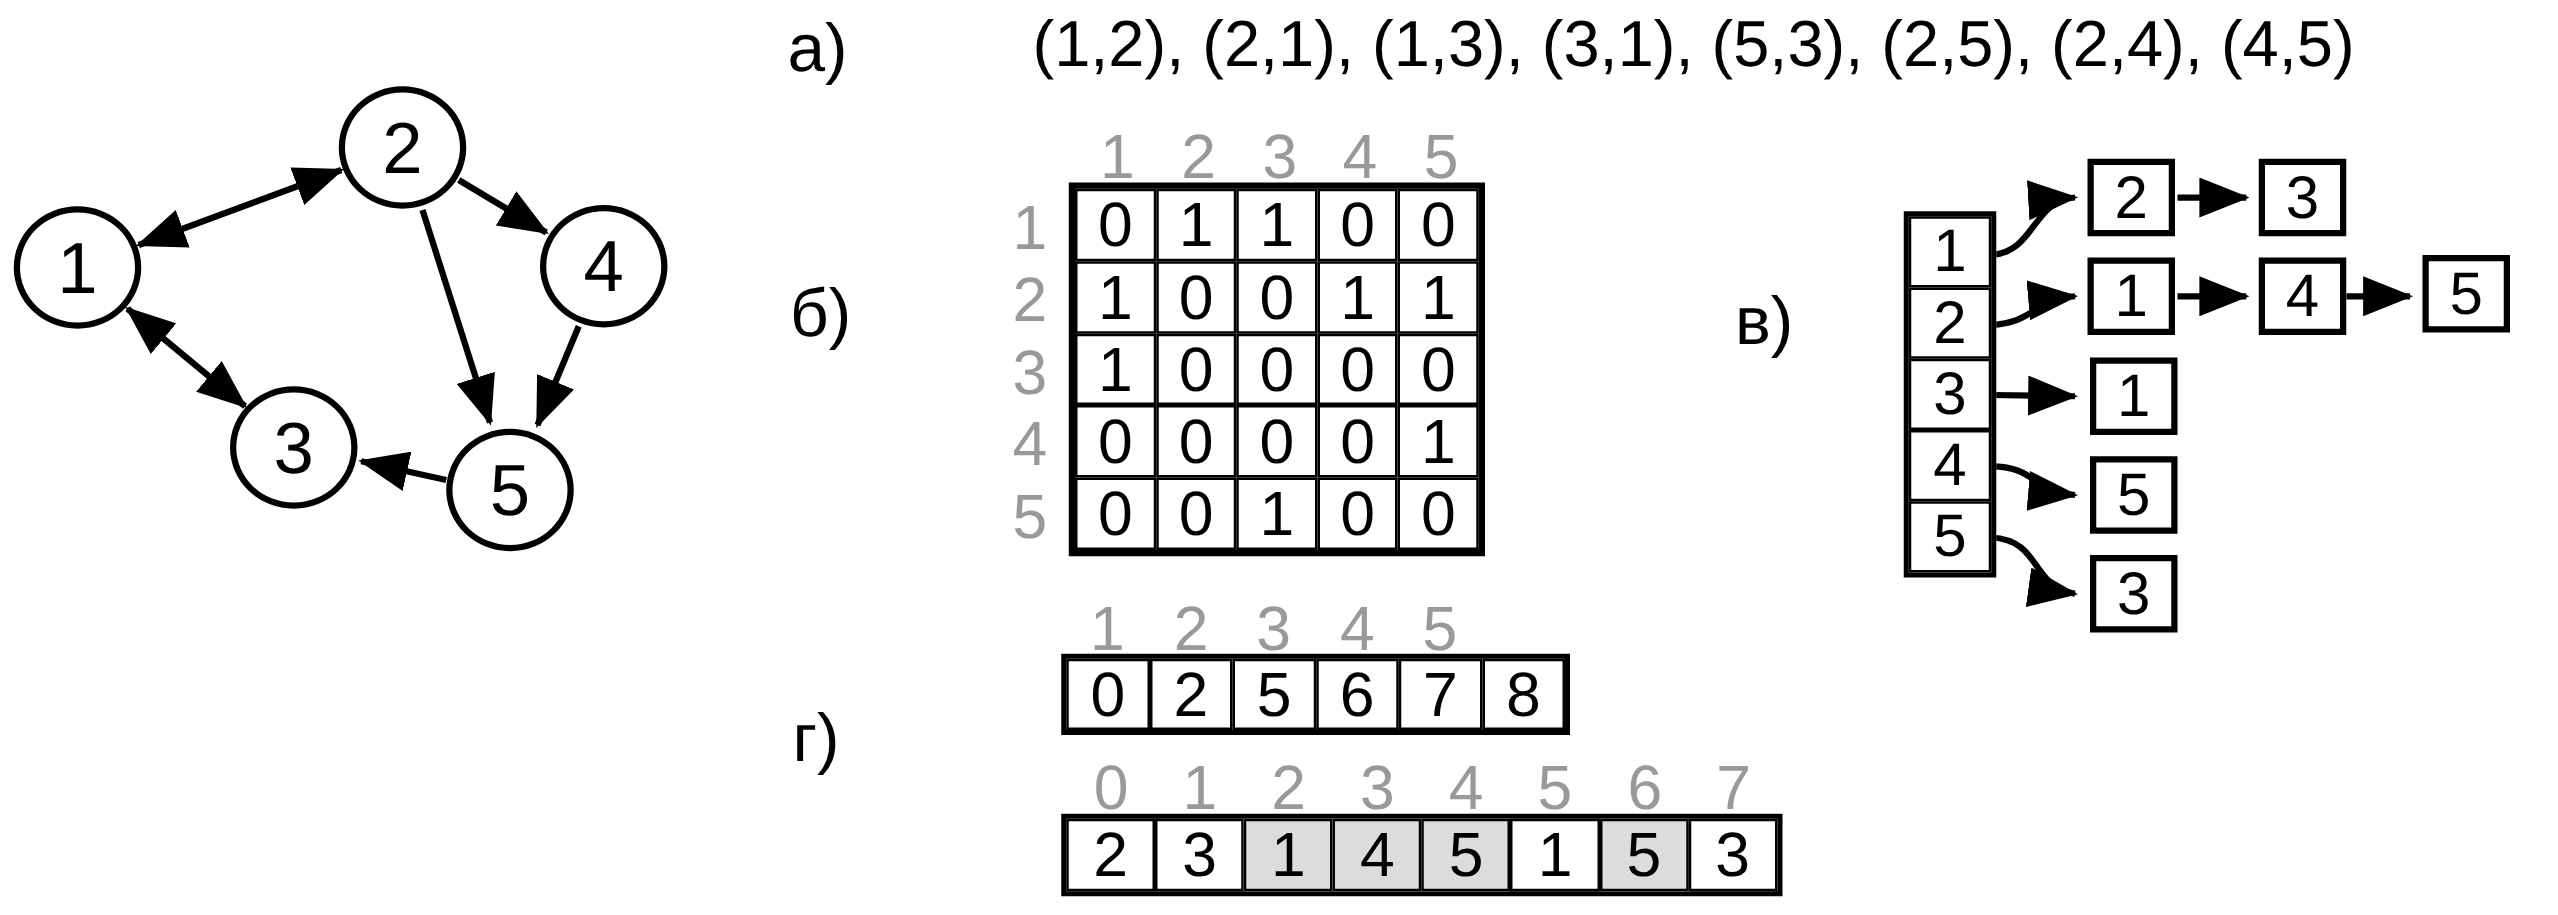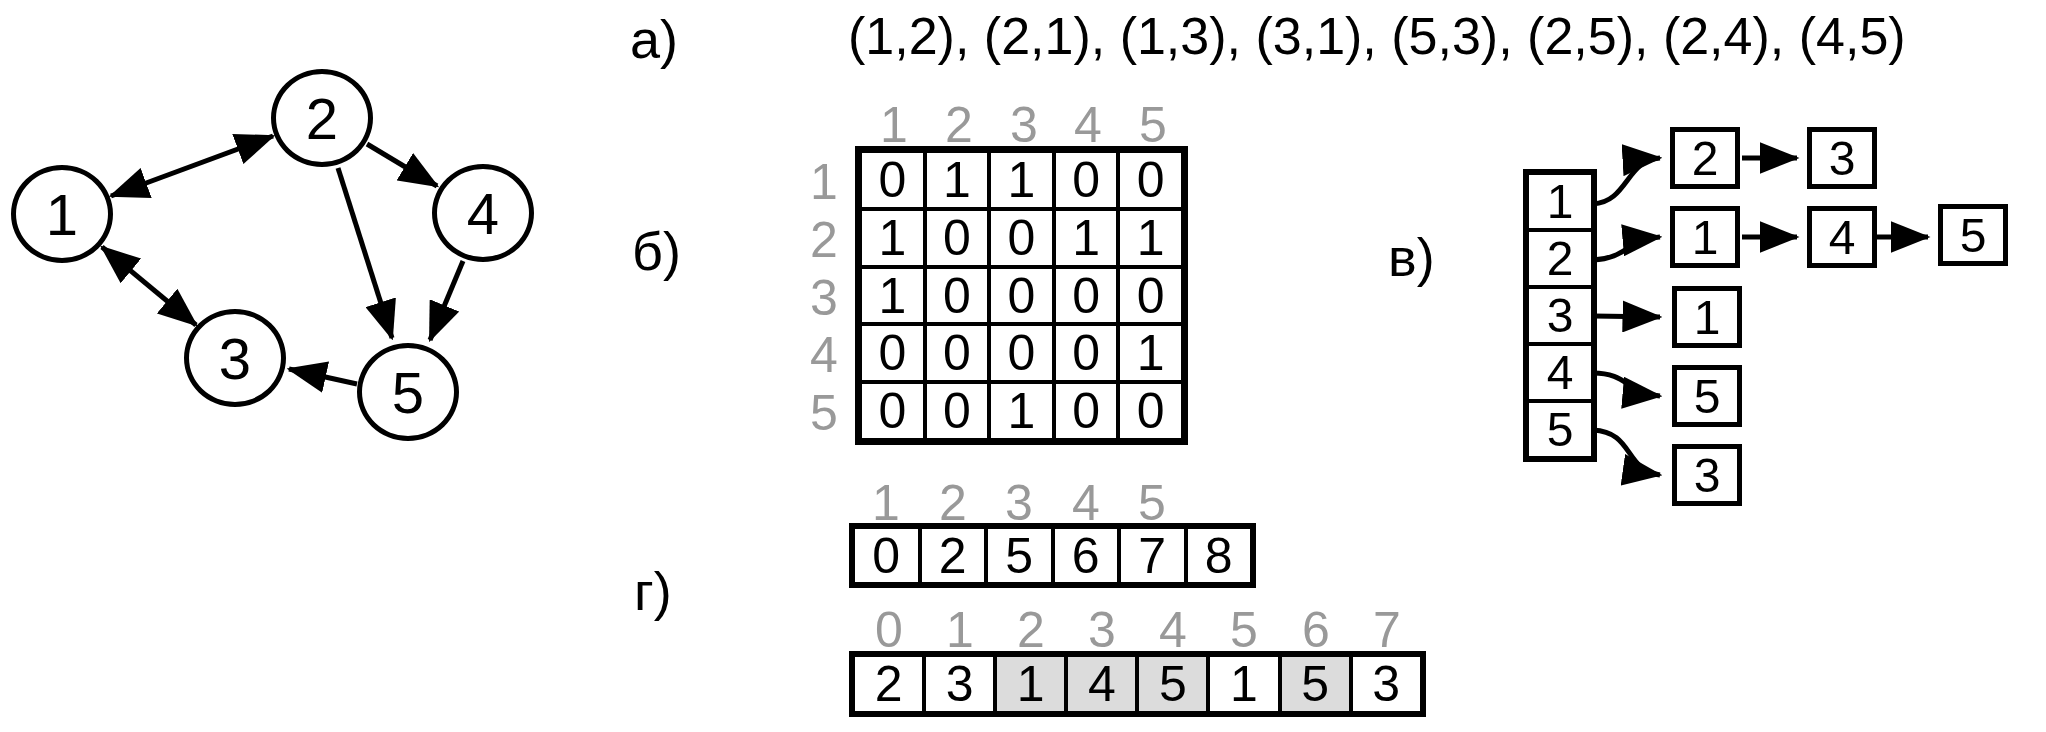--- a/index.html
+++ b/index.html
@@ -54,21 +54,21 @@
       <line x1="1742" y1="237" x2="1797" y2="237" marker-end="url(#ah)"></line>
       <line x1="1877" y1="237" x2="1928" y2="237" marker-end="url(#ah)"></line>
     </g>
   </svg>
 
   <div class="abs seclbl" style="left:630px;top:12px;">а)</div>
   <div class="abs seclbl" style="left:632px;top:224px;">б)</div>
   <div class="abs seclbl" style="left:1388px;top:230px;">в)</div>
   <div class="abs seclbl" style="left:634px;top:564px;">г)</div>
 
-  <div class="abs edgelist" style="left:848px;top:10px;text-align:center;">(1,2), (2,1), (1,3), (3,1), (5,3), (2,5), (2,4), (4,5)</div>
+  <div class="abs edgelist" style="left:826px;top:10px;text-align:center;">(1,2), (2,1), (1,3), (3,1), (5,3), (2,5), (2,4), (4,5)</div>
 
   <div>
     <div class="abs node" style="left:11px;top:165px;">1</div>
     <div class="abs node" style="left:271px;top:69px;">2</div>
     <div class="abs node" style="left:184px;top:309px;">3</div>
     <div class="abs node" style="left:432px;top:164px;">4</div>
     <div class="abs node" style="left:357px;top:343px;">5</div>
   </div>
 
   <div>

